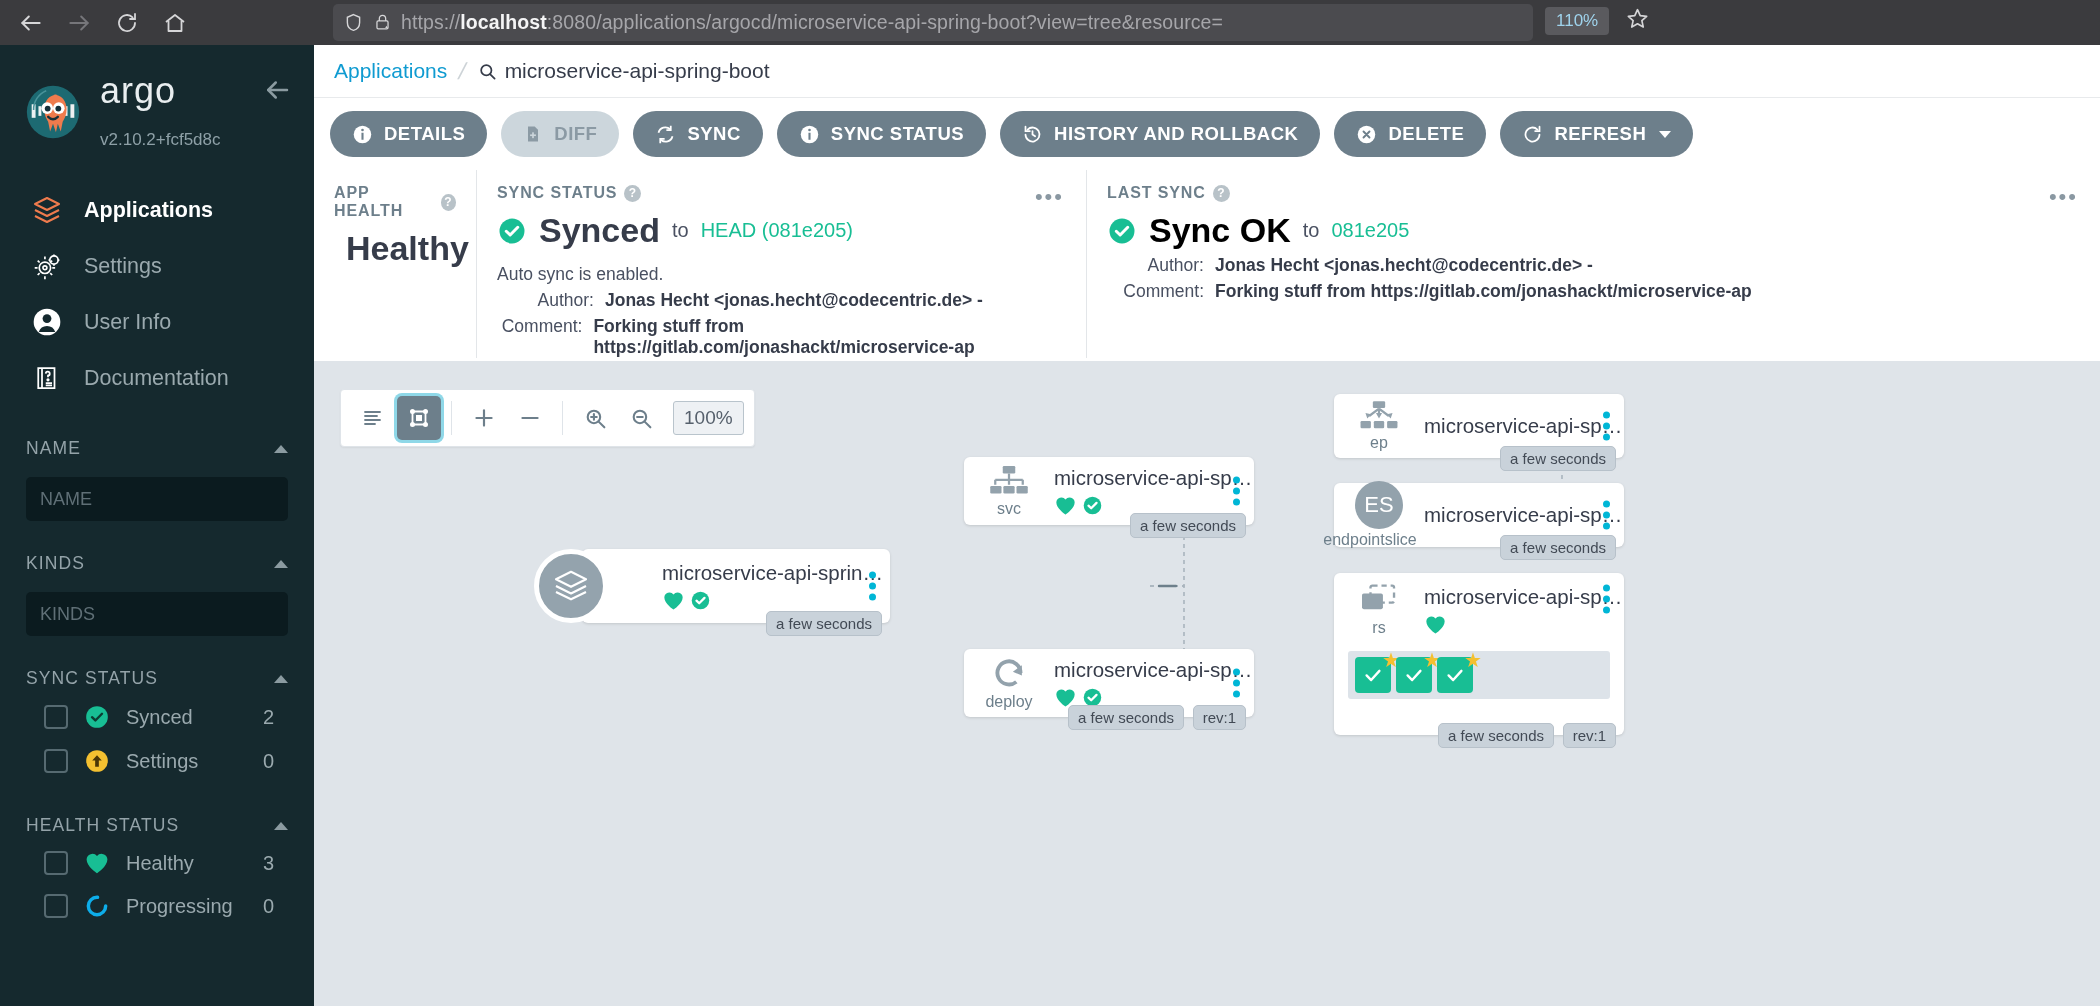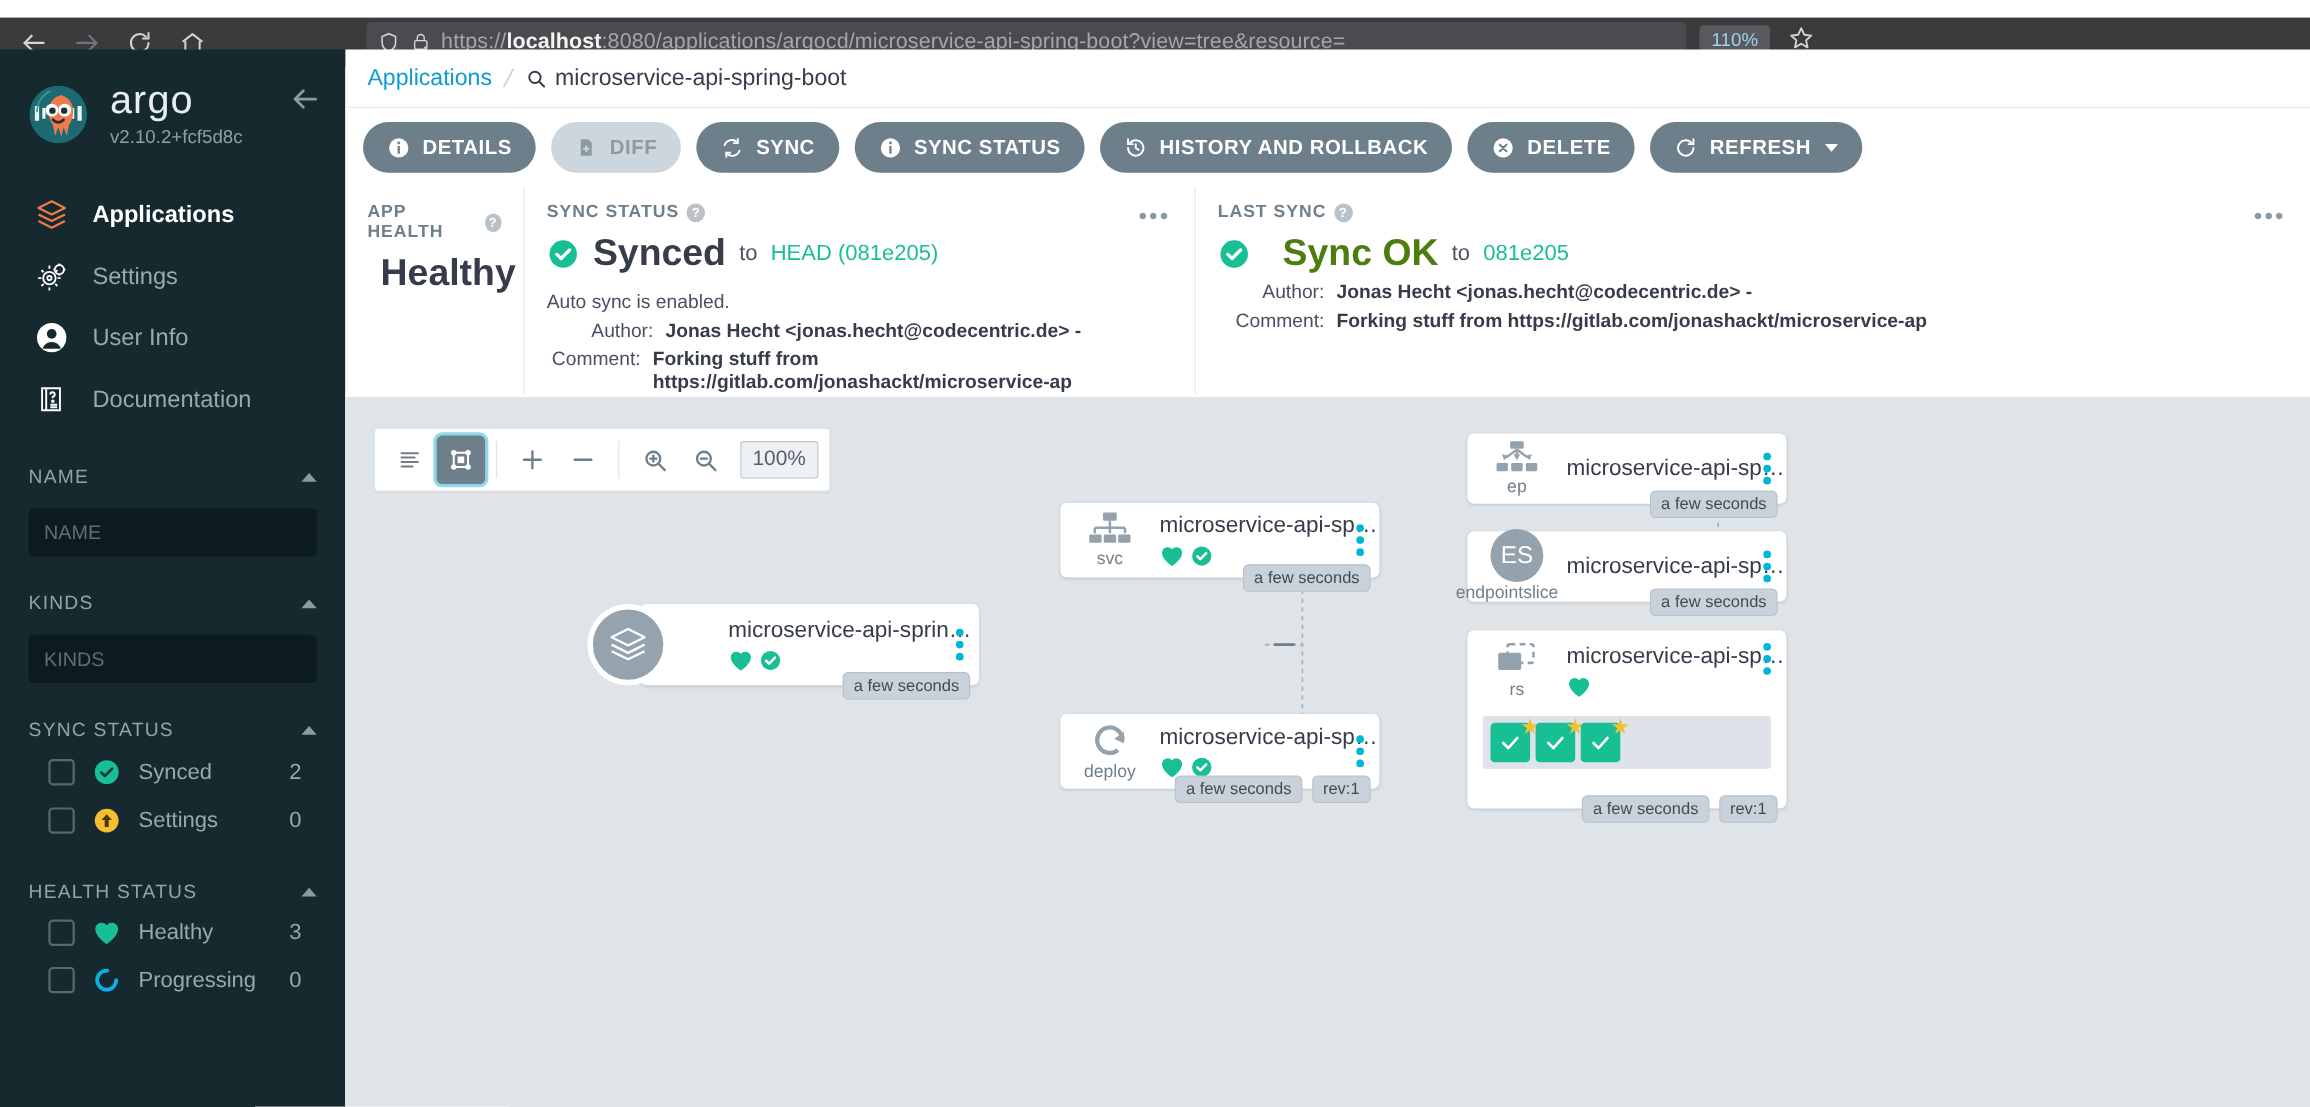--- a/index.html
+++ b/index.html
@@ -5,21 +5,21 @@
   * { box-sizing: border-box; margin: 0; padding: 0; }
   html, body {
     width: 2100px; height: 1006px;
     overflow: hidden;
     font-family: "Liberation Sans", sans-serif;
     background: #ffffff;
   }
 
   
   .browser-bar {
-    position: absolute; left: 0; top: 16px; width: 2100px; height: 45px;
+    position: absolute; left: 0; top: 0; width: 2100px; height: 45px;
     background: #3b3b3e; display: flex; align-items: center;
   }
   .nav-btns { display: flex; align-items: center; gap: 6px; padding-left: 10px; }
   .nav-btn {
     width: 42px; height: 42px; display: flex; align-items: center; justify-content: center;
     border-radius: 4px; color: #d6d6d8;
   }
   .nav-btn.disabled { color: #76767a; }
   .urlbar {
     position: absolute; left: 333px; top: 4px; width: 1200px; height: 37px;
@@ -45,21 +45,21 @@
 
   
   .sidebar {
     position: absolute; left: 0; top: 45px; width: 314px; height: 961px;
     background: #15292e; color: #c2ccd0; overflow: hidden;
   }
   .logo-row { display: flex; align-items: center; padding: 28px 0 0 22px; position: relative; }
   .octo { width: 62px; height: 62px; }
   .brand { margin-left: 16px; }
   .brand-word { font-size: 36px; color: #e9eef0; letter-spacing: 1px; line-height: 1; font-weight: 400; }
-  .brand-ver { font-size: 17px; color: #8ea0a7; margin-top: 6px; }
+  .brand-ver { font-size: 17px; color: #8ea0a7; margin-top: 21px; }
   .collapse-arrow {
     position: absolute; right: 22px; top: 30px; color: #8b9ba1;
   }
   .nav { margin-top: 32px; }
   .nav-item {
     display: flex; align-items: center; gap: 20px;
     padding: 11px 0 11px 30px; cursor: pointer;
   }
   .nav-item .lbl { font-size: 21.5px; color: #9aa9ae; }
   .nav-item.active .lbl { color: #ffffff; font-weight: 700; }
@@ -114,21 +114,21 @@
     font-size: 16px; font-weight: 700; letter-spacing: .9px; color: #6d7f8b;
     display: flex; align-items: center; gap: 7px;
   }
   .qmark {
     width: 17px; height: 17px; border-radius: 50%; background: #b8c2c8; color: #fff;
     font-size: 12px; display: inline-flex; align-items: center; justify-content: center; font-weight: 700;
   }
   .dots3 { position: absolute; right: 22px; top: 14px; color: #8a98a2; font-size: 22px; letter-spacing: 2px; cursor: pointer; }
   .panel-main { display: flex; align-items: center; gap: 12px; margin-top: 9px; }
   .panel-big { font-size: 34px; color: #363c4a; font-weight: 700; }
-  .panel-big.green { color: #4d7c0f; margin-left: 17px; }
+  .panel-big.green { color: #000000; }
   .panel-to { font-size: 20px; color: #495061; }
   .panel-rev { font-size: 20px; color: #18be94; }
   .panel-note { font-size: 17.5px; color: #495061; margin-top: 14px; }
   .kv { display: flex; margin-top: 5px; font-size: 17.5px; }
   .kv .k { width: 108px; text-align: right; color: #495061; padding-right: 11px; }
   .kv .v { color: #363c4a; font-weight: 700; }
 
   
   .graph { position: absolute; left: 0; top: 316px; width: 1954px; height: 645px; background: #dfe4e9; overflow: hidden; }
   .gtoolbar {

